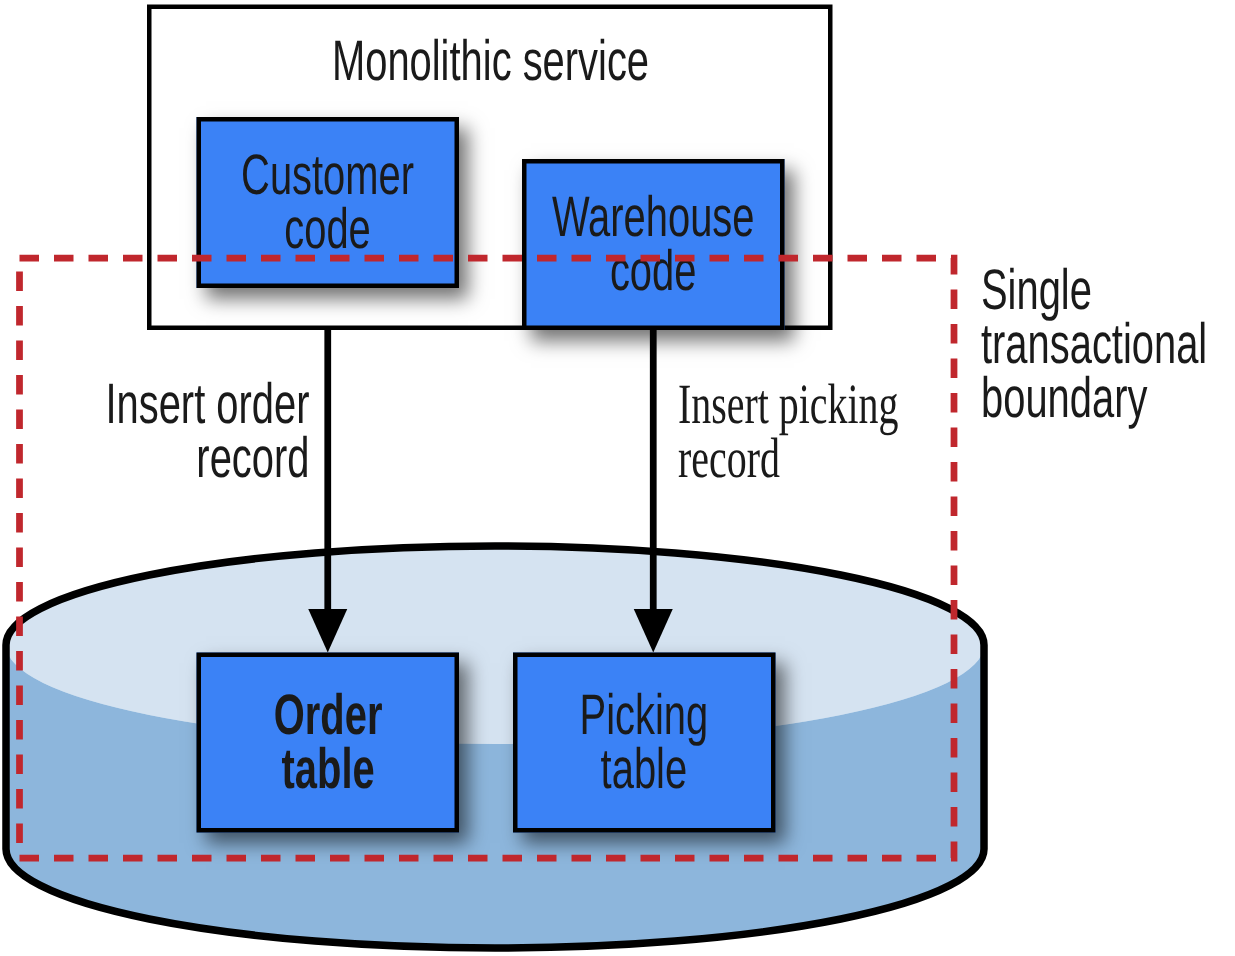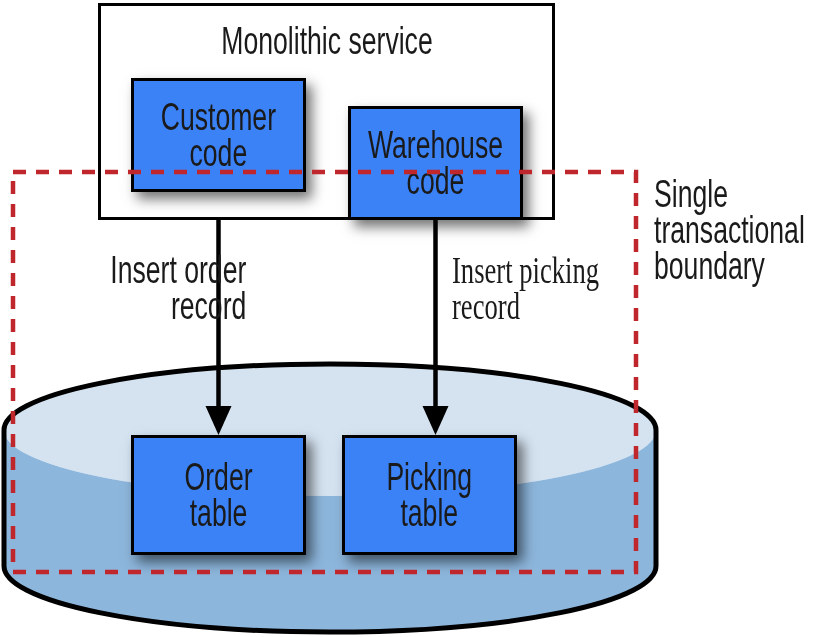--- a/index.html
+++ b/index.html
@@ -27,24 +27,24 @@
 
   .blue-box {
     position:absolute; width:175px; height:114px; box-sizing:border-box;
     background:#3b82f6; border:3px solid #000;
     box-shadow:6px 7px 12px rgba(0,0,0,0.55);
     display:flex; align-items:center; justify-content:center;
     font-size:38px; line-height:36px; text-align:center;
   }
   .customer-box  { left:131px; top:78px; }
   .warehouse-box { left:348px; top:78px;margin-top:28px; }
-  .order-box     { left:131px; top:435px; height:120px; }
+  .order-box     { left:131px; top:435px; height:120px;font-weight:bold; }
   .picking-box   { left:342px; top:435px; height:120px; }
 
-  .insert-order-label   { left:0px;   top:252px; width:206px; text-align:right;padding-left:40px; }
+  .insert-order-label   { left:0px;   top:252px; width:206px; text-align:right; }
   .insert-picking-label { left:452px; top:252px; text-align:left;font-family:Liberation Serif, serif; }
   .boundary-label       { left:654px; top:176px; text-align:left; }
   .schema-label         { left:0px;   top:580px; width:660px; text-align:center; }
 </style>
 </head>
 <body>
 
 <div class="canvas">
 
   <svg class="layer" width="823" height="637" viewBox="0 0 823 637">

